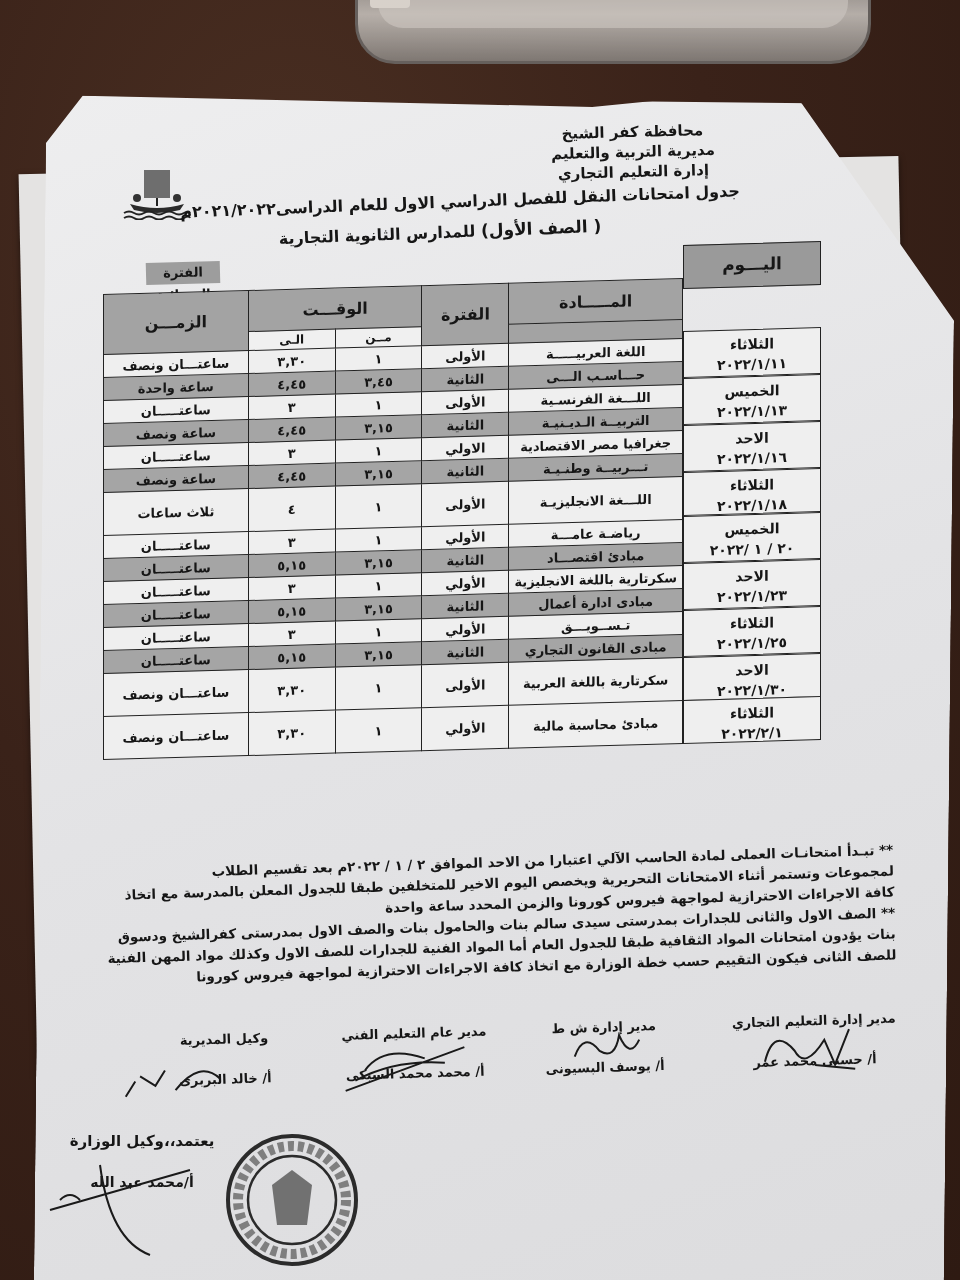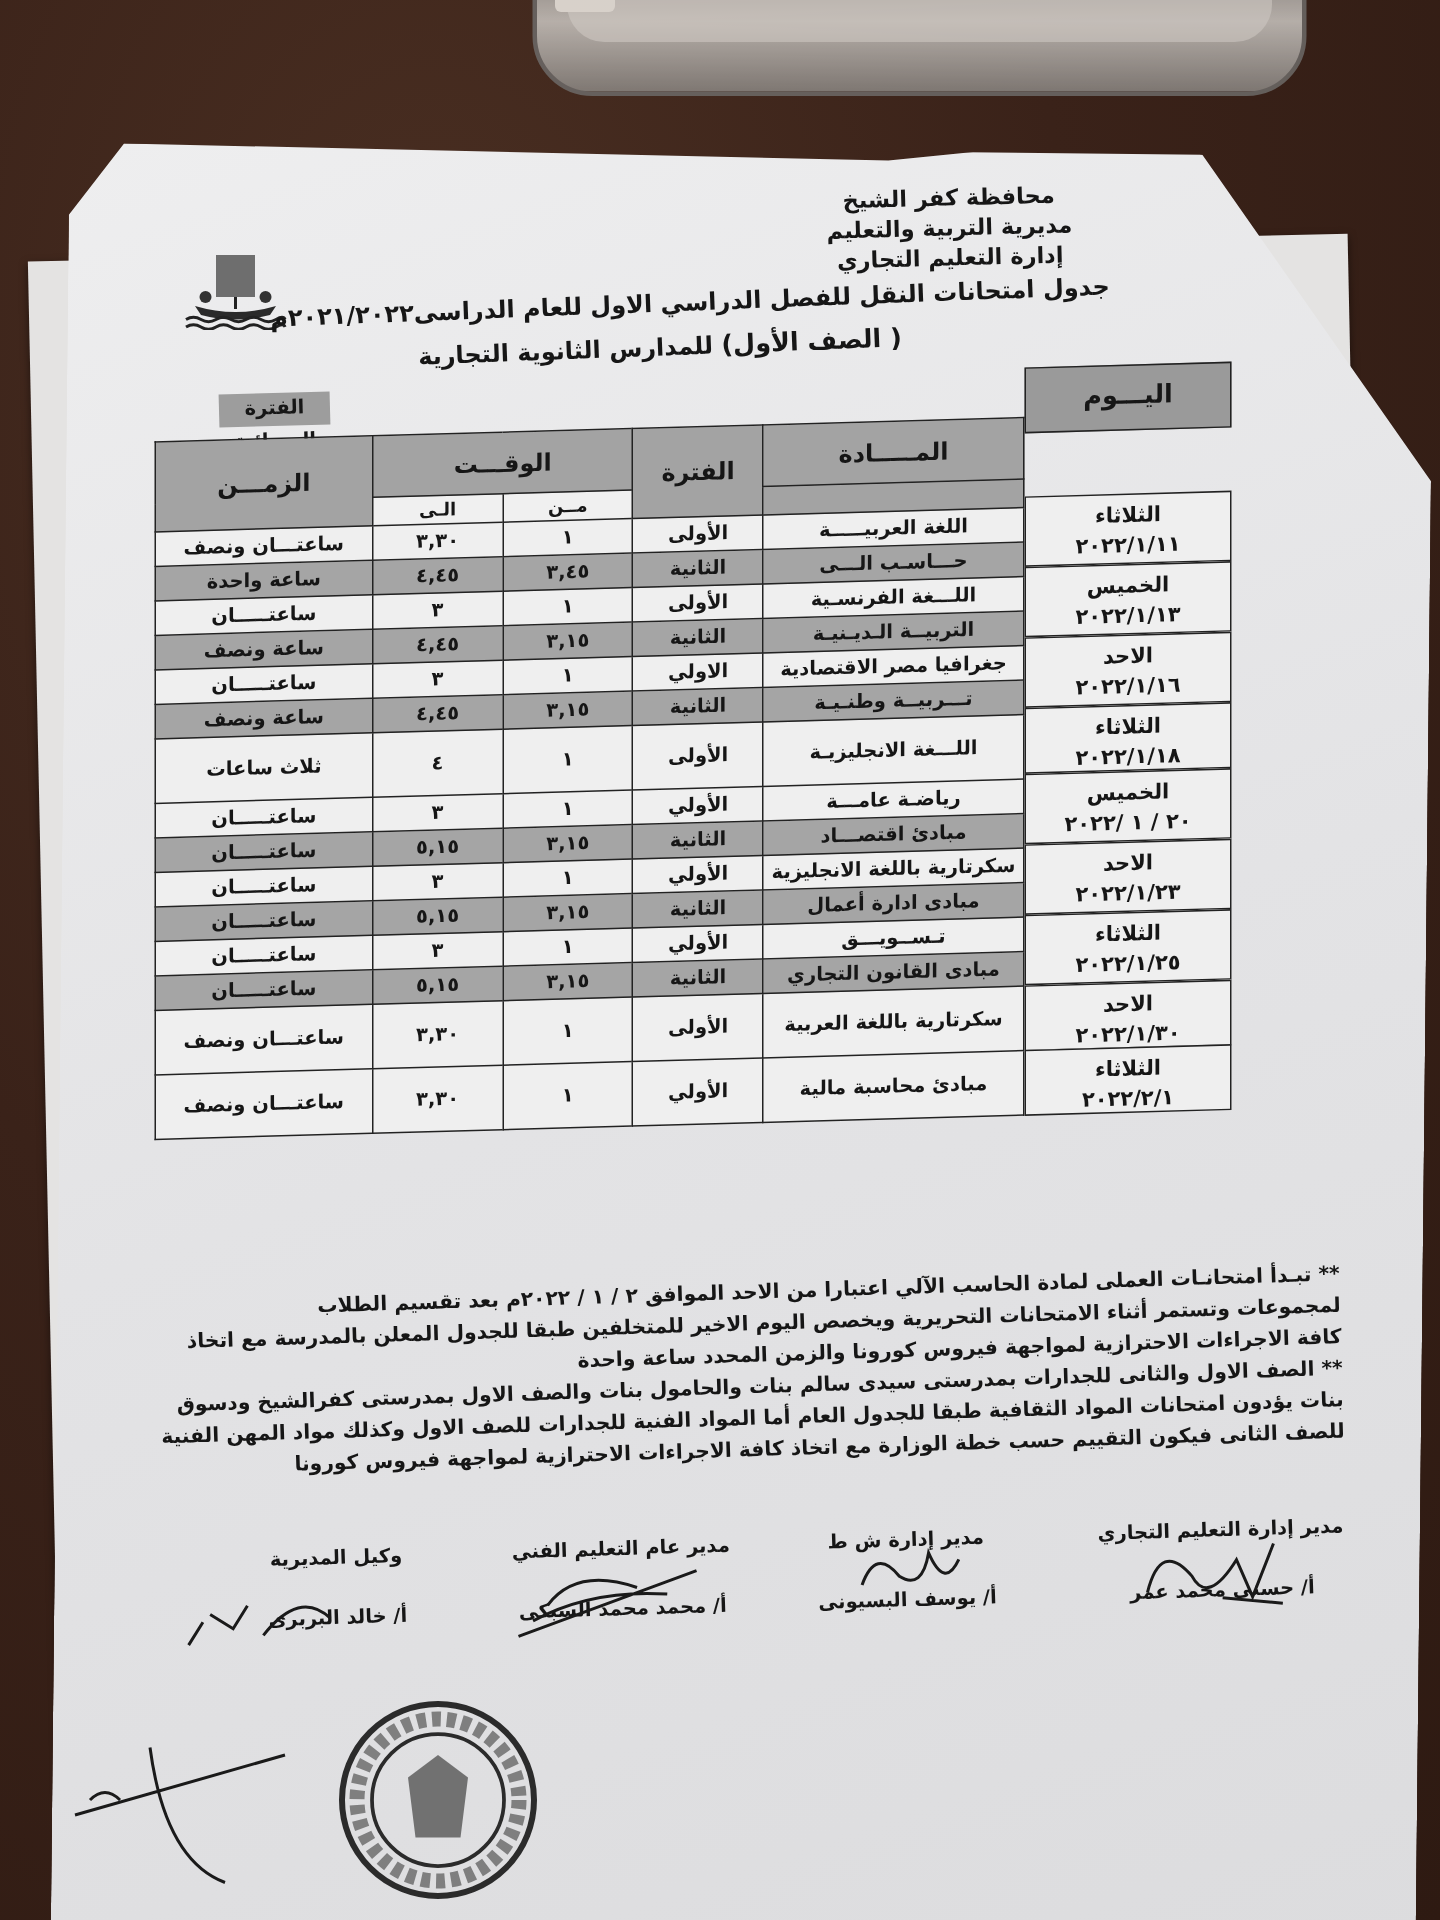--- a/index.html
+++ b/index.html
@@ -288,20 +288,24 @@
         <path d="M15 35 Q25 10 40 30 Q55 40 60 15 Q70 40 80 20"></path>
       </svg>
     <svg class="scrawl" style="left:235px;top:14px" width="140" height="60">
         <path d="M10 50 L130 10 M20 40 Q60 20 110 25 M30 30 Q50 5 90 20"></path>
       </svg>
     <svg class="scrawl" style="left:20px;top:18px" width="110" height="55">
         <path d="M5 45 L15 30 M20 25 L35 35 L45 20 M55 40 Q80 10 100 30"></path>
       </svg>
   </div>
 
+  <div class="approve">
+    <div>يعتمد،،وكيل الوزارة</div>
+    <div class="nm">أ/محمد عبد الله</div>
+  </div>
   <svg class="scrawl" style="left:40px;top:1160px" width="160" height="100">
       <path d="M10 50 L150 10 M60 5 Q70 80 110 95 M20 40 Q30 30 40 40"></path>
     </svg>
 
   <svg class="stamp" viewBox="0 0 140 140">
     <circle cx="70" cy="70" r="64" fill="none" stroke="#2b2b2b" stroke-width="4"></circle>
     <circle cx="70" cy="70" r="44" fill="none" stroke="#2b2b2b" stroke-width="2.5"></circle>
     <circle cx="70" cy="70" r="54" fill="none" stroke="#555" stroke-width="10" stroke-dasharray="6 4" opacity=".7"></circle>
     <path d="M50 55 L70 40 L90 55 L85 95 L55 95 Z" fill="#555" opacity=".8"></path>
   </svg>

